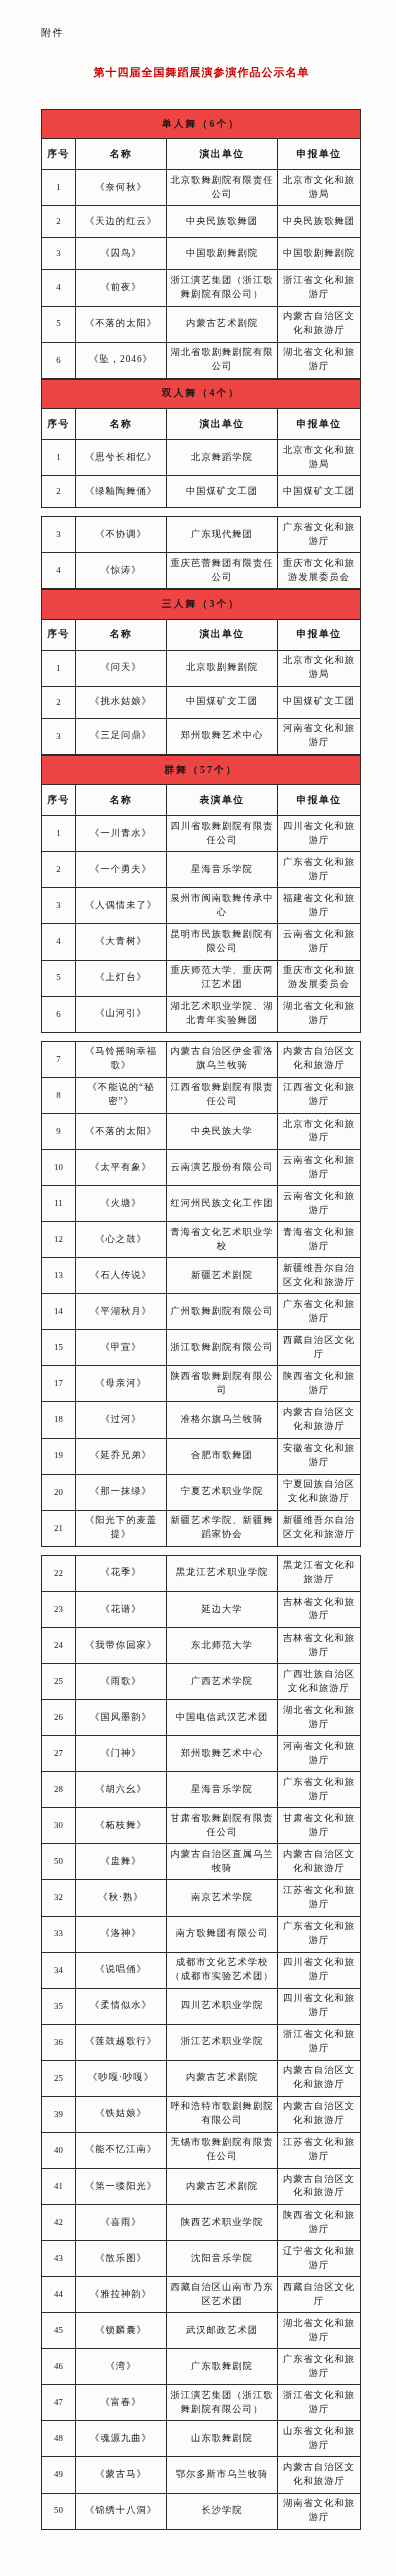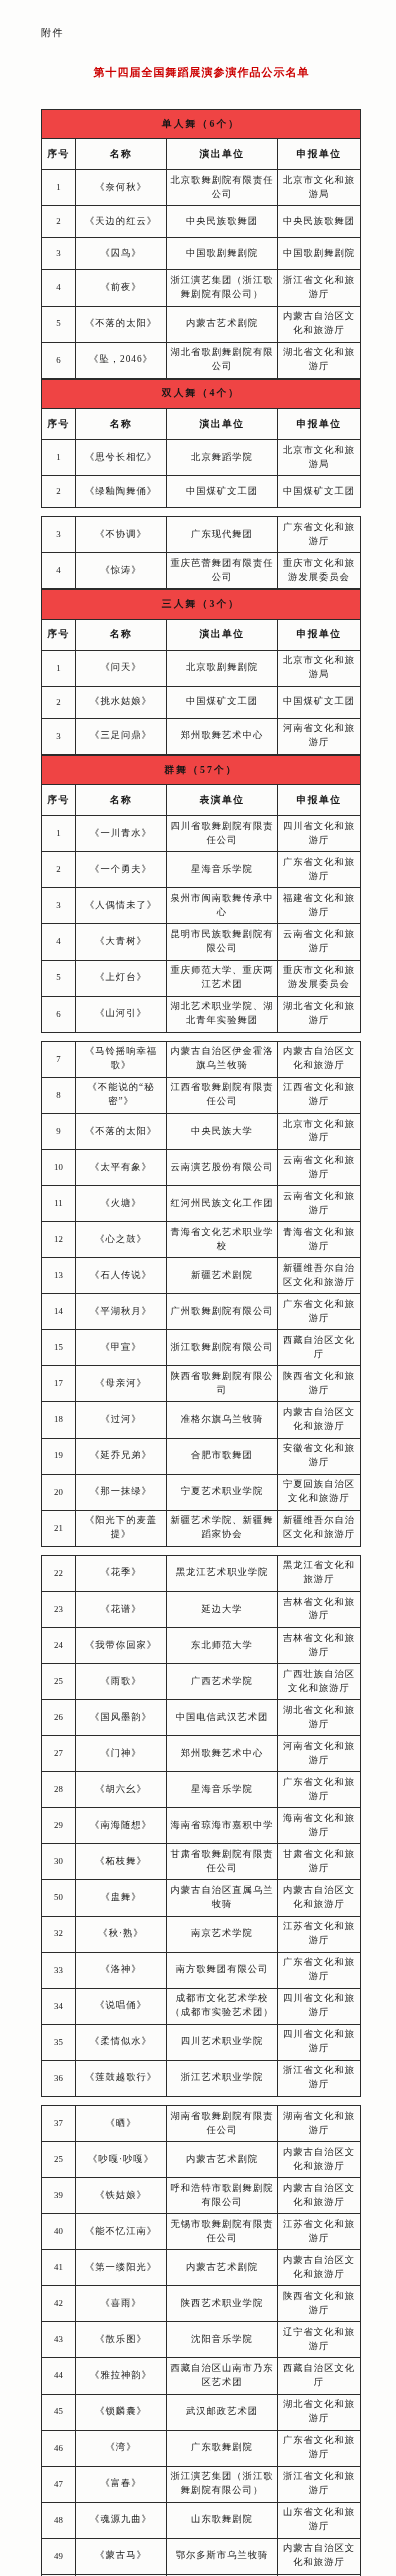--- a/index.html
+++ b/index.html
@@ -374,26 +374,20 @@
     <div class="c c3">河南省文化和旅游厅</div>
   </div>
 
   <div class="row">
     <div class="c c0">28</div>
     <div class="c c1">《胡六幺》</div>
     <div class="c c2">星海音乐学院</div>
     <div class="c c3">广东省文化和旅游厅</div>
   </div>
 
-  <div class="row">
-    <div class="c c0">29</div>
-    <div class="c c1">《南海随想》</div>
-    <div class="c c2">海南省琼海市嘉积中学</div>
-    <div class="c c3">海南省文化和旅游厅</div>
-  </div>
 
   <div class="row">
     <div class="c c0">30</div>
     <div class="c c1">《柘枝舞》</div>
     <div class="c c2">甘肃省歌舞剧院有限责任公司</div>
     <div class="c c3">甘肃省文化和旅游厅</div>
   </div>
 
   <div class="row">
     <div class="c c0">50</div>
@@ -430,26 +424,20 @@
     <div class="c c3">四川省文化和旅游厅</div>
   </div>
 
   <div class="row">
     <div class="c c0">36</div>
     <div class="c c1">《莲鼓越歌行》</div>
     <div class="c c2">浙江艺术职业学院</div>
     <div class="c c3">浙江省文化和旅游厅</div>
   </div>
 
-  <div class="row gap">
-    <div class="c c0">37</div>
-    <div class="c c1">《晒》</div>
-    <div class="c c2">湖南省歌舞剧院有限责任公司</div>
-    <div class="c c3">湖南省文化和旅游厅</div>
-  </div>
 
   <div class="row">
     <div class="c c0">25</div>
     <div class="c c1">《吵嘎·吵嘎》</div>
     <div class="c c2">内蒙古艺术剧院</div>
     <div class="c c3">内蒙古自治区文化和旅游厅</div>
   </div>
 
   <div class="row">
     <div class="c c0">39</div>

